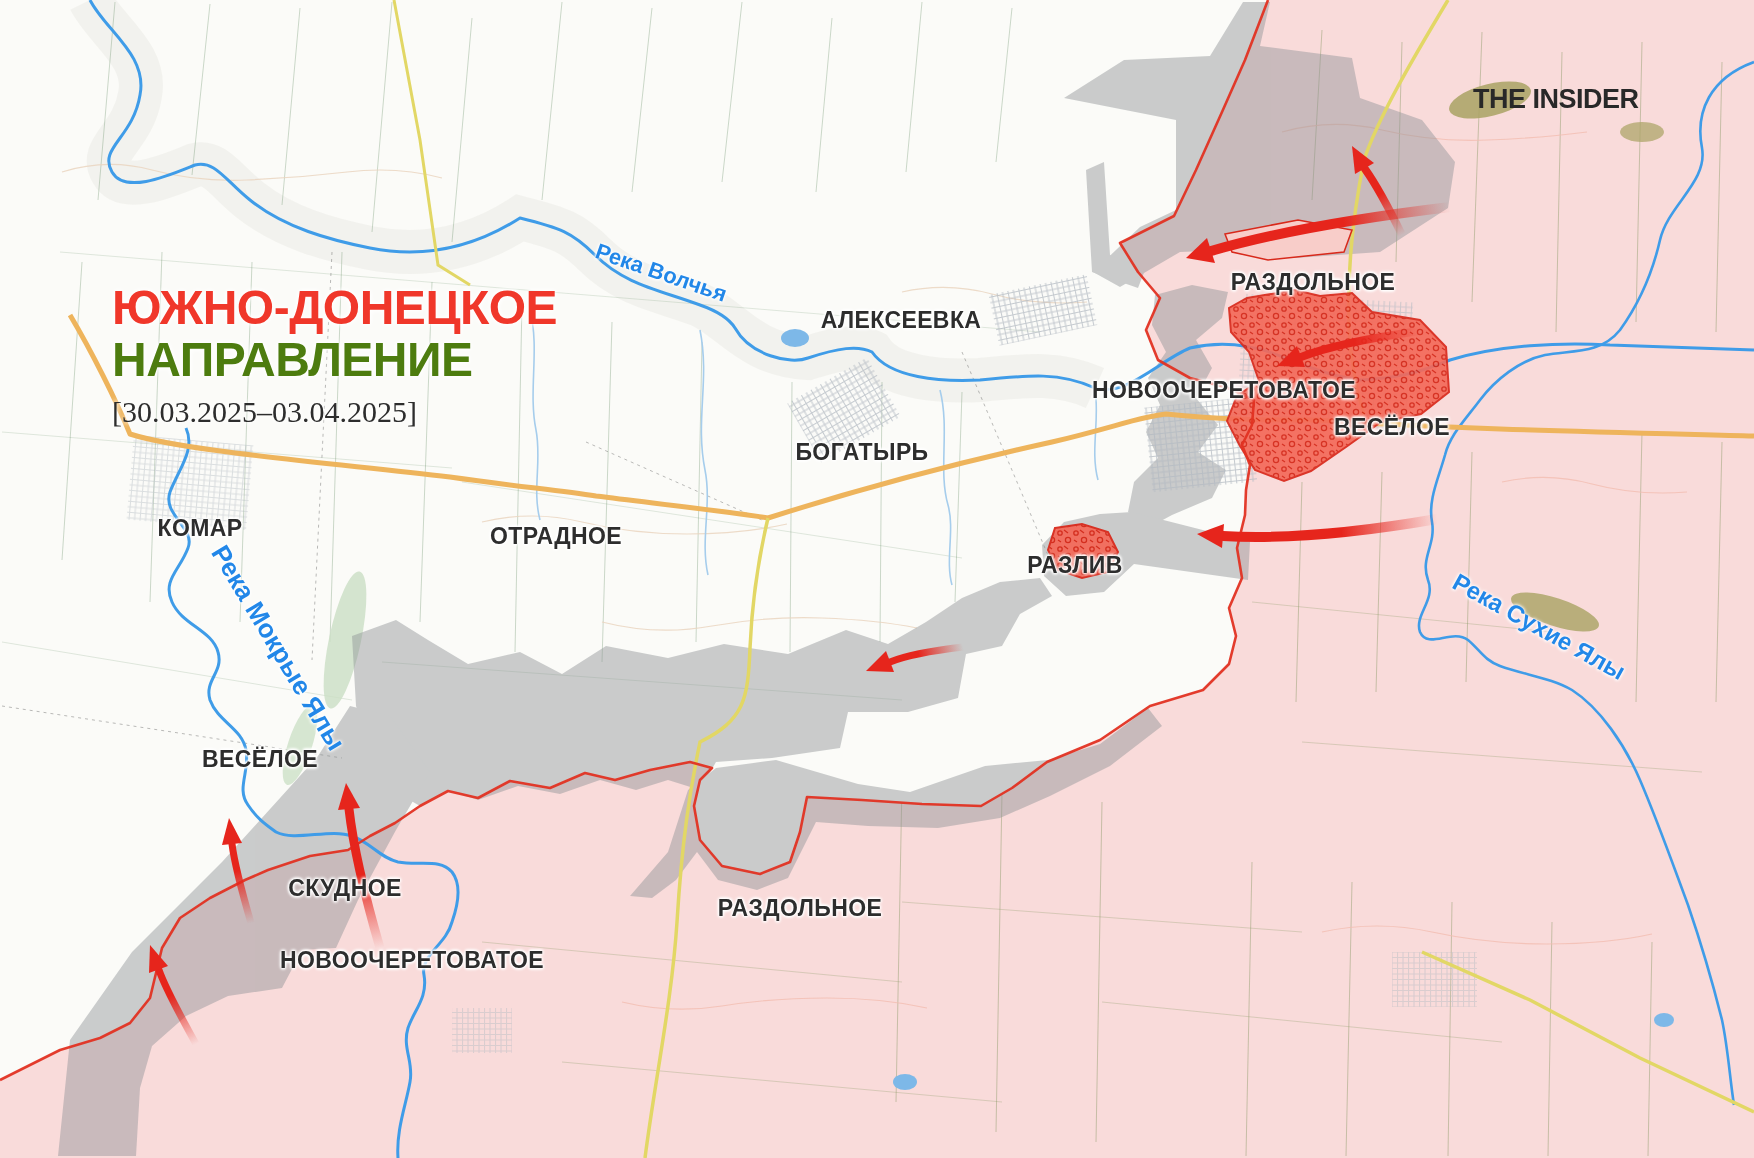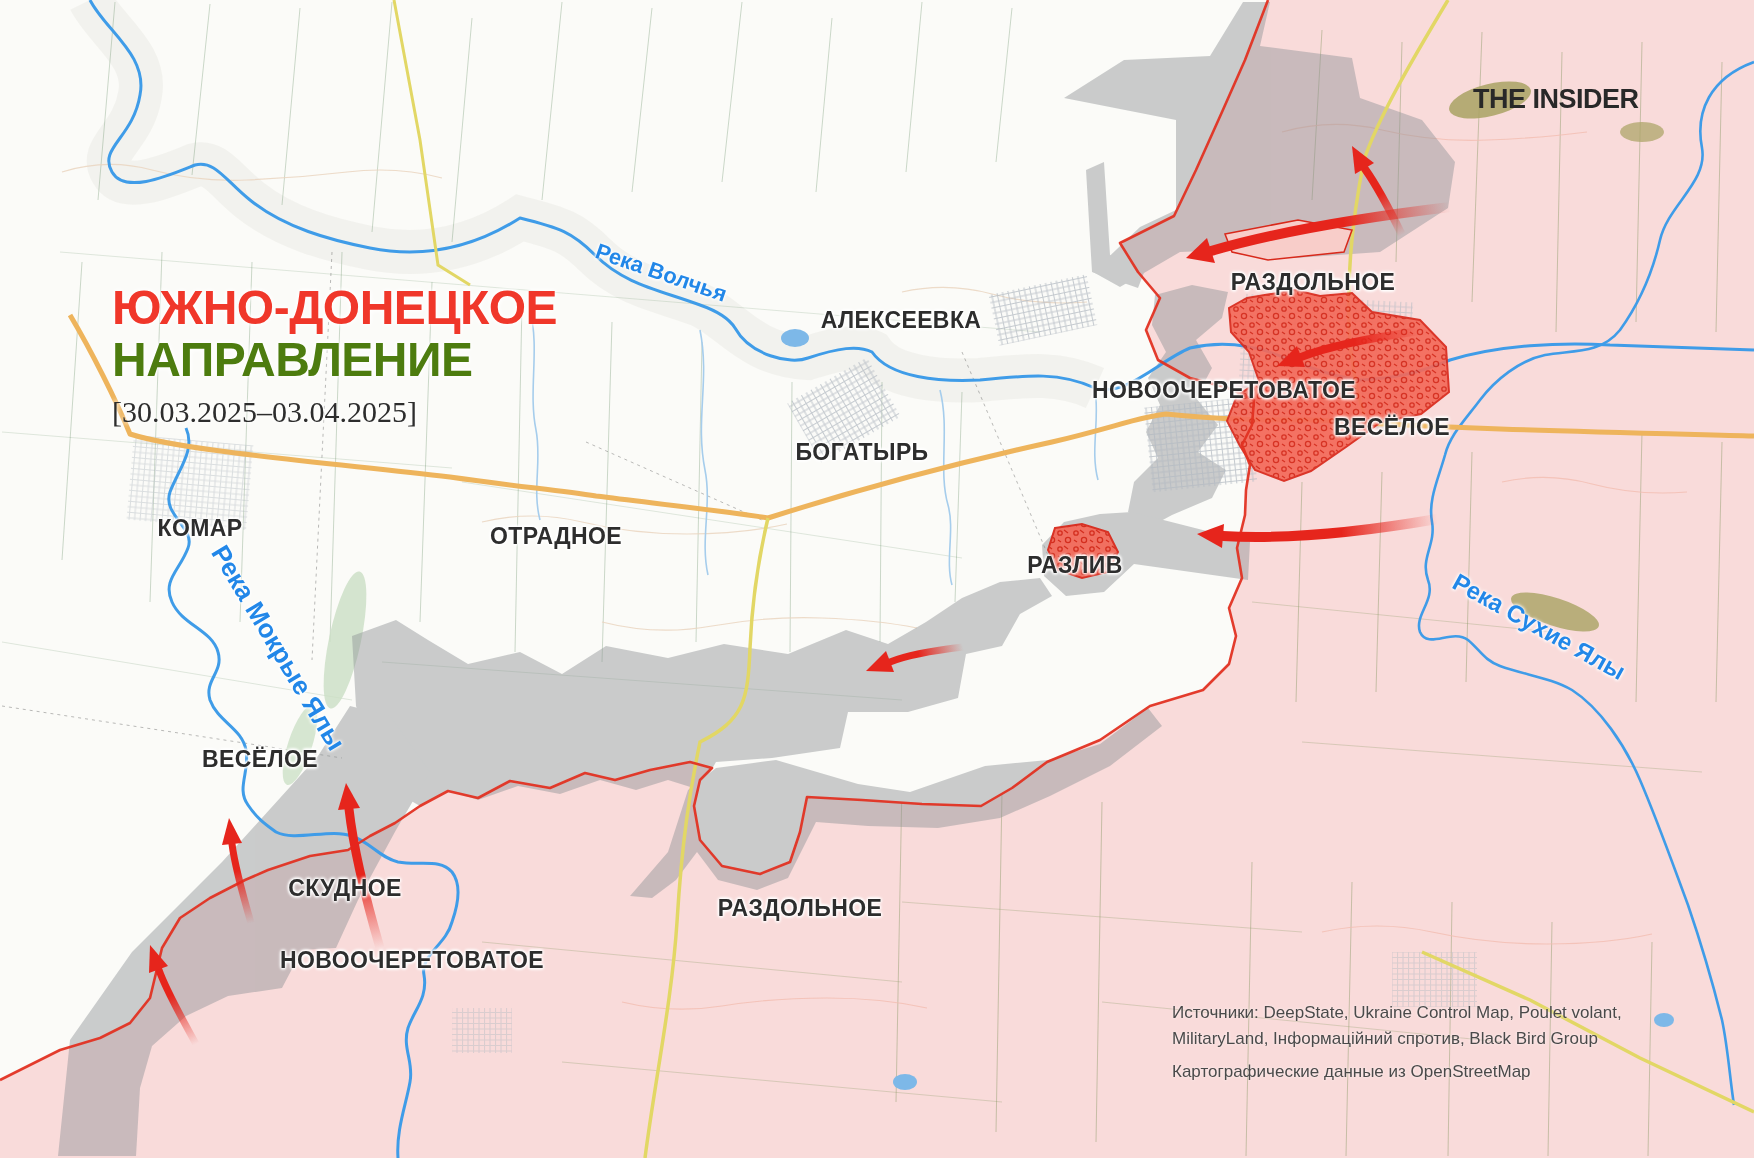--- a/index.html
+++ b/index.html
@@ -195,19 +195,14 @@
   <div class="lbl" style="left:1075px;top:565px">РАЗЛИВ</div>
   <div class="lbl" style="left:260px;top:759px">ВЕСЁЛОЕ</div>
   <div class="lbl" style="left:345px;top:888px">СКУДНОЕ</div>
   <div class="lbl" style="left:412px;top:960px">НОВООЧЕРЕТОВАТОЕ</div>
   <div class="lbl" style="left:800px;top:908px">РАЗДОЛЬНОЕ</div>
 
   <div class="river-lbl r1" style="left:661px;top:273px">Река Волчья</div>
   <div class="river-lbl r2" style="left:278px;top:648px">Река Мокрые Ялы</div>
   <div class="river-lbl r3" style="left:1539px;top:627px">Река Сухие Ялы</div>
 
-  <div class="attrib">
-    <div>Источники: DeepState, Ukraine Control Map, Poulet volant,</div>
-    <div>MilitaryLand, Інформаційний спротив, Black Bird Group</div>
-    <div class="mapdata">Картографические данные из OpenStreetMap</div>
-  </div>
 
 </div>
 
 </body></html>

